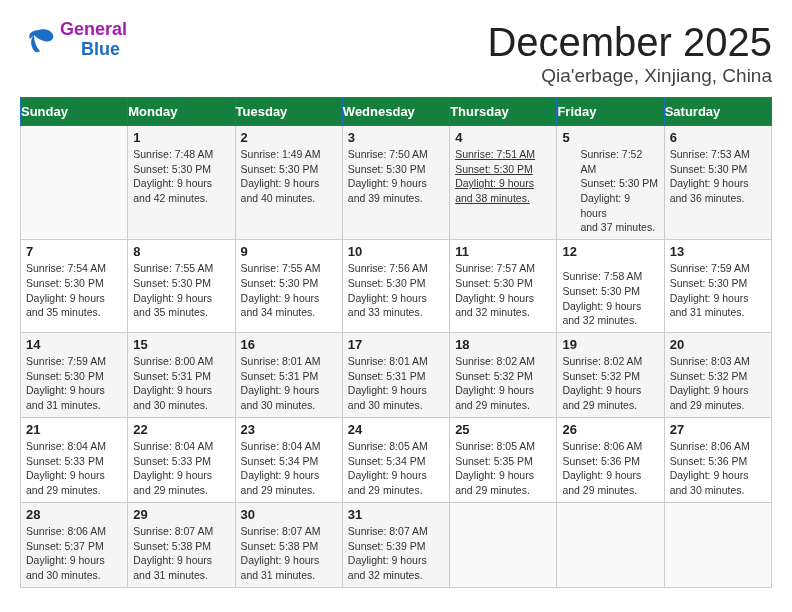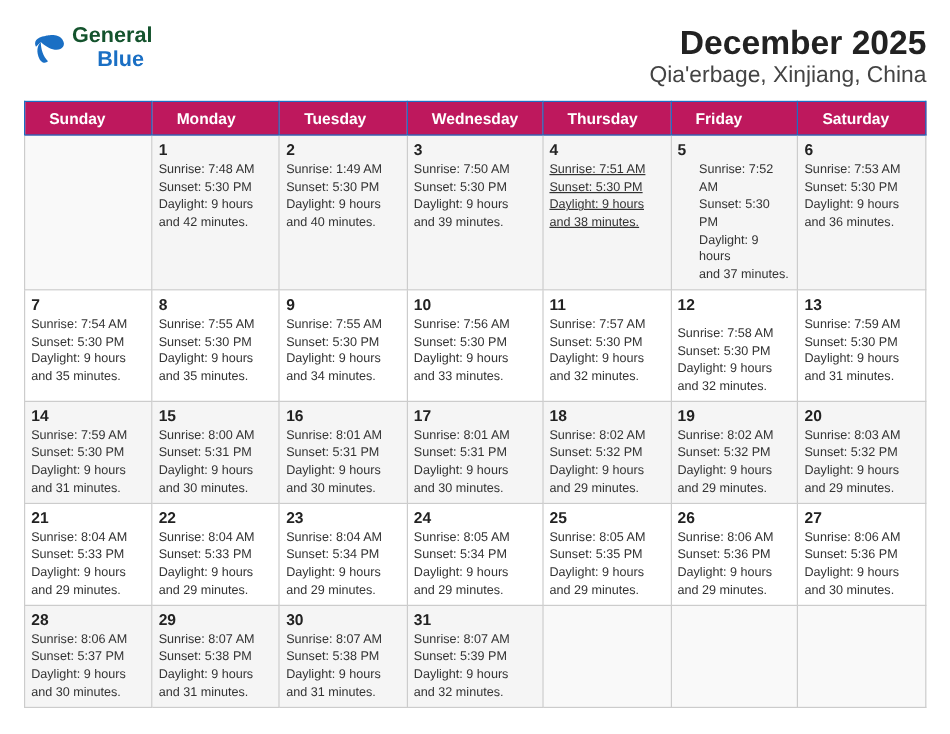--- a/index.html
+++ b/index.html
@@ -21,48 +21,48 @@
       align-items: center;
       gap: 4px;
     }
     .logo-text {
       font-size: 18px;
       font-weight: bold;
       color: #333;
       line-height: 1.1;
     }
     .logo-text span {
-      color: #14532d;
+      color: #a21caf;
     }
     .logo-bird {
       width: 36px;
       height: 30px;
     }
     .title-block {
       text-align: right;
     }
     .month-title {
-      font-size: 28px;
-      font-weight: bold;
+      font-size: 40px;
+      font-weight: normal;
       color: #222;
       margin-left: 16px;
     }
     .subtitle {
       font-size: 19px;
       color: #444;
     }
     .calendar {
       width: 100%;
       border-collapse: collapse;
       font-size: 11px;
     }
     .calendar thead th {
-      background: #be185d;
+      background: #15803d;
       color: #fff;
-      padding: 6px 20px;
+      padding: 6px 0;
       text-align: left;
       font-size: 13px;
       font-weight: bold;
       border: 1px solid #1a6fc4;
     }
     .calendar tbody td {
       border: 1px solid #ccc;
       vertical-align: top;
       padding: 4px 5px;
       width: 107px;

